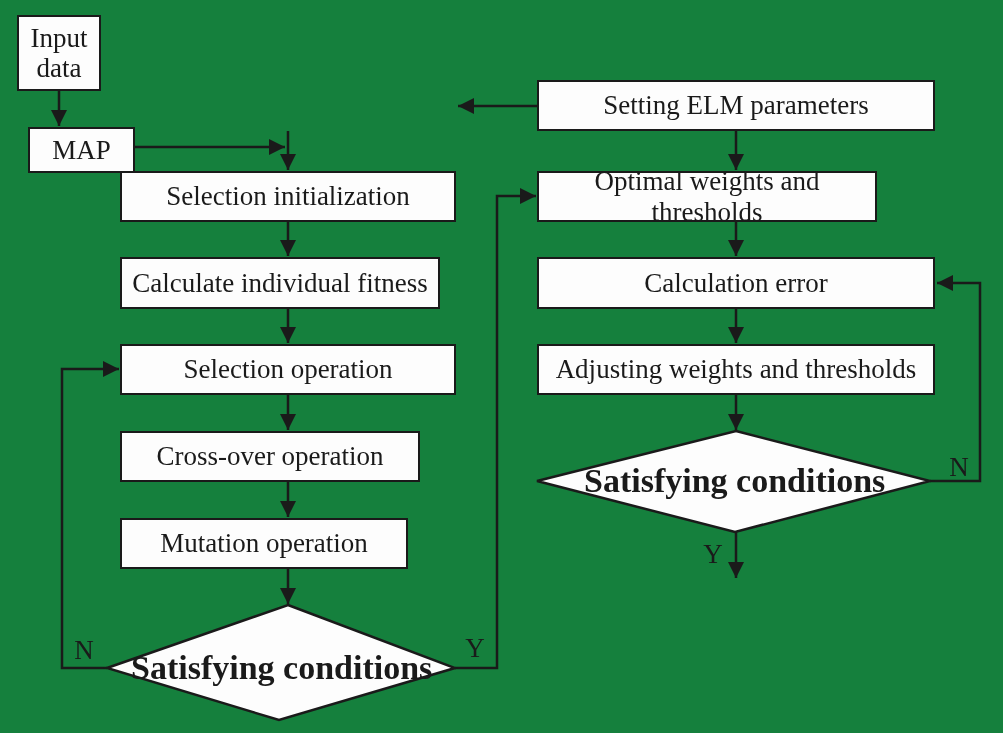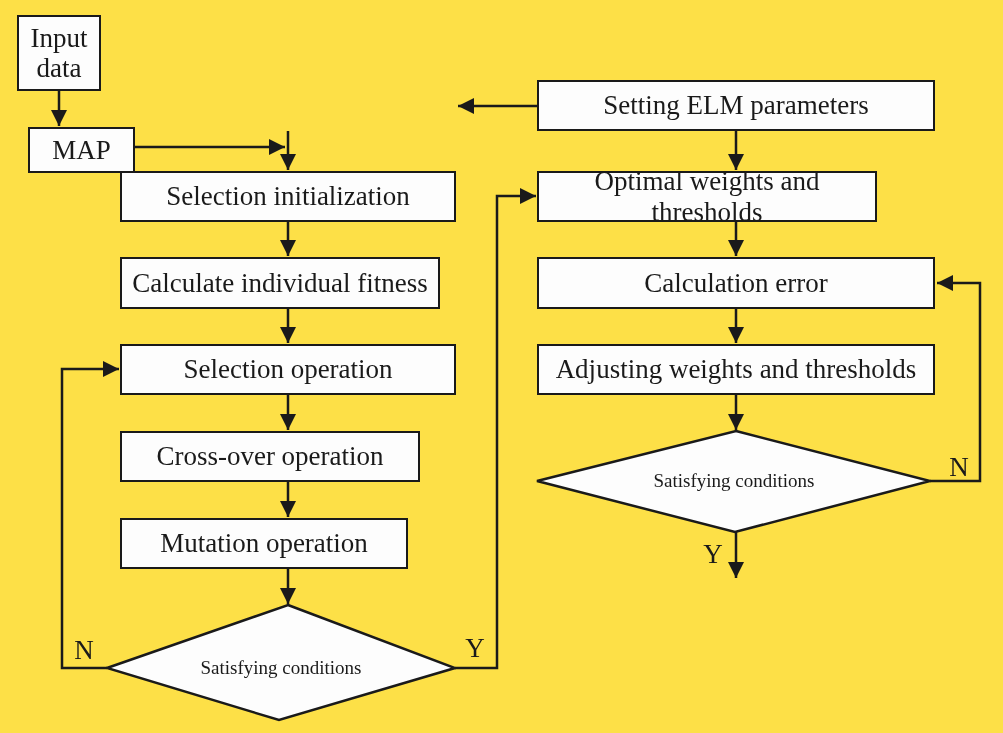--- a/index.html
+++ b/index.html
@@ -4,21 +4,21 @@
 <style>
   html, body {
     margin: 0;
     padding: 0;
     background: #ffffff;
   }
   .stage {
     position: relative;
     width: 1003px;
     height: 733px;
-    background: #fde047;
+    background: #15803d;
     font-family: "Liberation Serif", "DejaVu Serif", serif;
     color: #1a1a1a;
     overflow: hidden;
   }
   .stage svg {
     position: absolute;
     left: 0;
     top: 0;
     z-index: 1;
   }
@@ -32,24 +32,25 @@
     justify-content: center;
     text-align: center;
     font-size: 27px;
     line-height: 1.12;
     z-index: 2;
     padding: 0 4px;
   }
   .dlabel {
     position: absolute;
     text-align: center;
-    font-size: 19px;
+    font-size: 34px;
     line-height: 30px;
     z-index: 3;
     white-space: nowrap;
+    font-weight: bold;
   }
   .blabel {
     position: absolute;
     width: 32px;
     text-align: center;
     font-size: 27px;
     line-height: 30px;
     z-index: 3;
   }
 </style>

